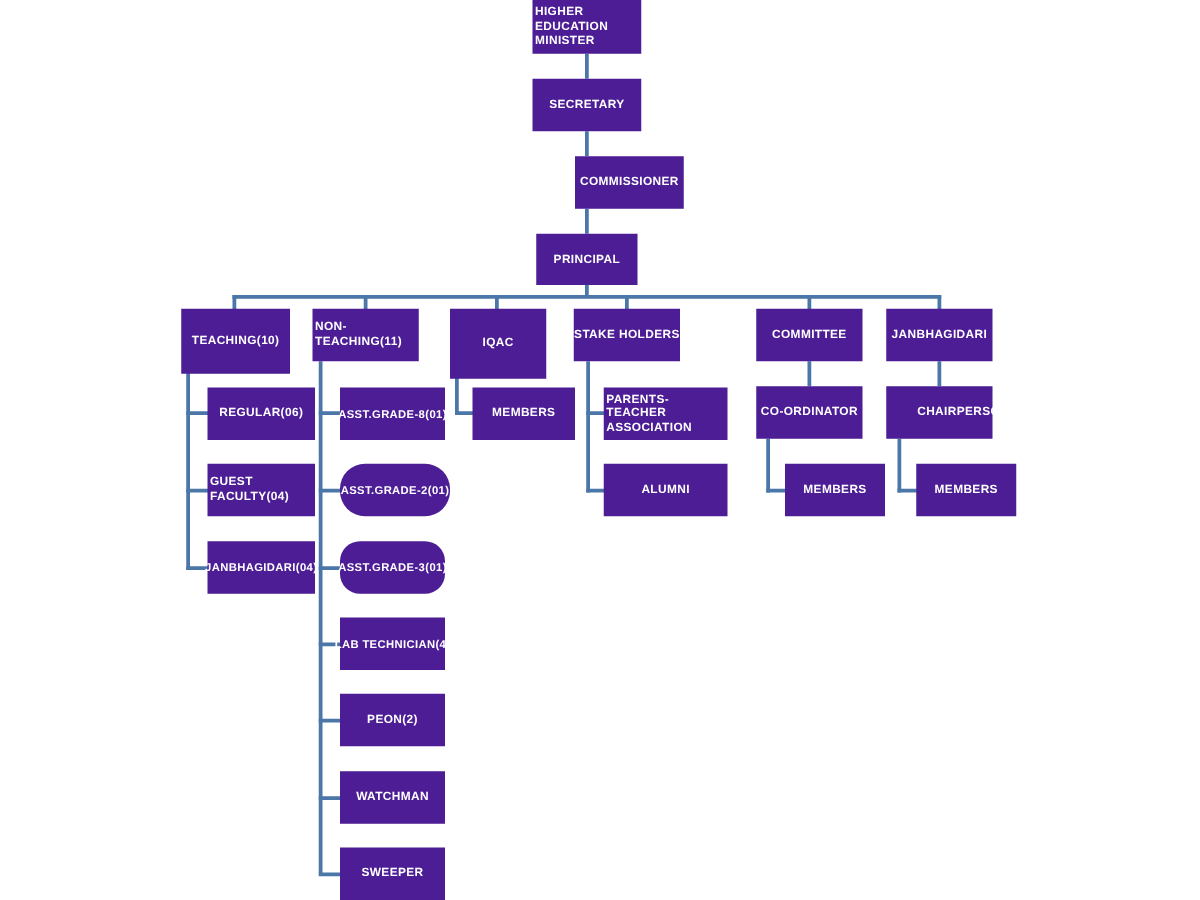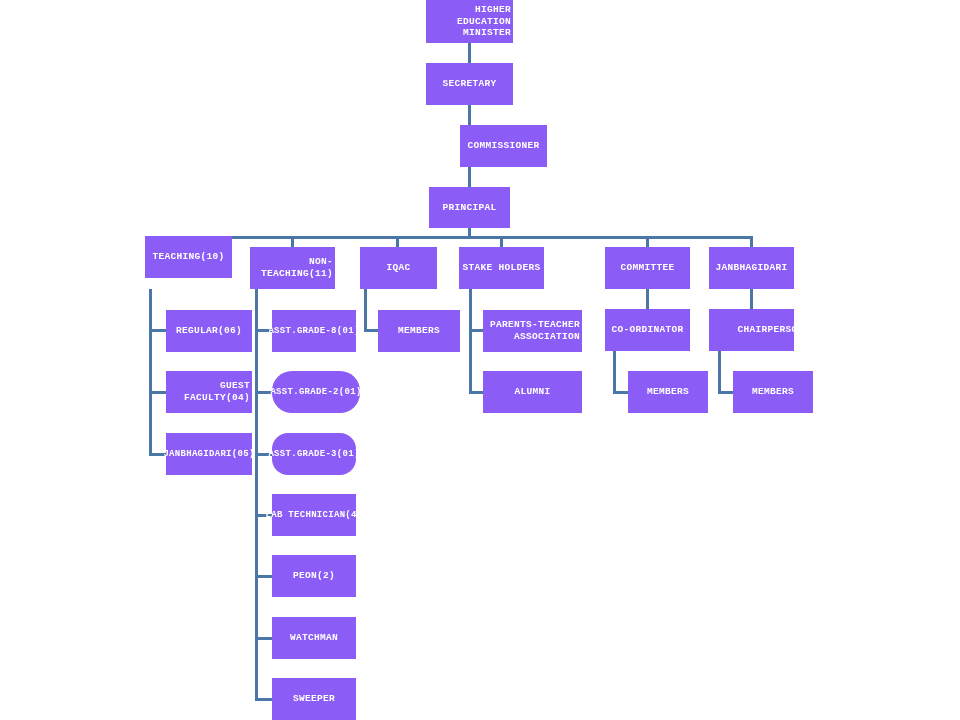--- a/index.html
+++ b/index.html
@@ -10,34 +10,33 @@
   #chart-root {
     position: relative;
     width: 960px;
     height: 720px;
     background: #ffffff;
     overflow: hidden;
     font-family: "Liberation Sans", sans-serif;
   }
   .node {
     position: absolute;
-    background: #8b5cf6;
+    background: #4c1d95;
     color: #ffffff;
     display: flex;
     align-items: center;
     justify-content: center;
-    text-align: right;
+    text-align: left;
     font-size: 9.5px;
     font-weight: 700;
     letter-spacing: 0.3px;
     line-height: 1.22;
     box-sizing: border-box;
     padding: 0 2px;
     white-space: nowrap;
-    font-family: Liberation Mono, monospace;
   }
   .node.wrap { white-space: normal; }
   .conn {
     position: absolute;
     background: #4a76a8;
   }
   .conn.v { width: 3px; }
   .conn.h { height: 3px; }
 </style>
 </head>
@@ -85,30 +84,30 @@
 
   <div class="conn v" style="left:750px; top:289px; height:20px;"></div>
   <div class="conn v" style="left:718px; top:351px; height:43px;"></div>
   <div class="conn h" style="left:718px; top:391px; width:18px;"></div>
 
   <div class="node wrap" style="left:426px; top:0px;   width:87px; height:43px;">HIGHER EDUCATION MINISTER</div>
   <div class="node" style="left:426px; top:63px;  width:87px; height:42px;">SECRETARY</div>
   <div class="node" style="left:426px; top:125px; width:87px; height:42px;margin-left:34px;">COMMISSIONER</div>
   <div class="node" style="left:429px; top:187px; width:81px; height:41px;">PRINCIPAL</div>
 
-  <div class="node" style="left:145px; top:236px; width:87px; height:42px;">TEACHING(10)</div>
+  <div class="node" style="left:145px; top:247px; width:87px; height:52px;">TEACHING(10)</div>
   <div class="node wrap" style="left:250px; top:247px; width:85px; height:42px;">NON-TEACHING(11)</div>
-  <div class="node" style="left:360px; top:247px; width:77px; height:42px;">IQAC</div>
+  <div class="node" style="left:360px; top:247px; width:77px; height:56px;">IQAC</div>
   <div class="node" style="left:459px; top:247px; width:85px; height:42px;">STAKE HOLDERS</div>
   <div class="node" style="left:605px; top:247px; width:85px; height:42px;">COMMITTEE</div>
   <div class="node" style="left:709px; top:247px; width:85px; height:42px;">JANBHAGIDARI</div>
 
   <div class="node" style="left:166px; top:310px; width:86px; height:42px;">REGULAR(06)</div>
   <div class="node wrap" style="left:166px; top:371px; width:86px; height:42px;">GUEST FACULTY(04)</div>
-  <div class="node" style="left:166px; top:433px; width:86px; height:42px; font-size:9px;">JANBHAGIDARI(05)</div>
+  <div class="node" style="left:166px; top:433px; width:86px; height:42px; font-size:9px;">JANBHAGIDARI(04)</div>
 
   <div class="node" style="left:272px; top:310px; width:84px; height:42px; font-size:9px;">ASST.GRADE-8(01)</div>
   <div class="node" style="left:272px; top:371px; width:88px; height:42px; font-size:9px;border-radius:20px;">ASST.GRADE-2(01)</div>
   <div class="node" style="left:272px; top:433px; width:84px; height:42px; font-size:9px;border-radius:16px;">ASST.GRADE-3(01)</div>
   <div class="node" style="left:272px; top:494px; width:84px; height:42px; font-size:9px;">LAB TECHNICIAN(4)</div>
   <div class="node" style="left:272px; top:555px; width:84px; height:42px;">PEON(2)</div>
   <div class="node" style="left:272px; top:617px; width:84px; height:42px;">WATCHMAN</div>
   <div class="node" style="left:272px; top:678px; width:84px; height:42px;">SWEEPER</div>
 
   <div class="node" style="left:378px; top:310px; width:82px; height:42px;">MEMBERS</div>

